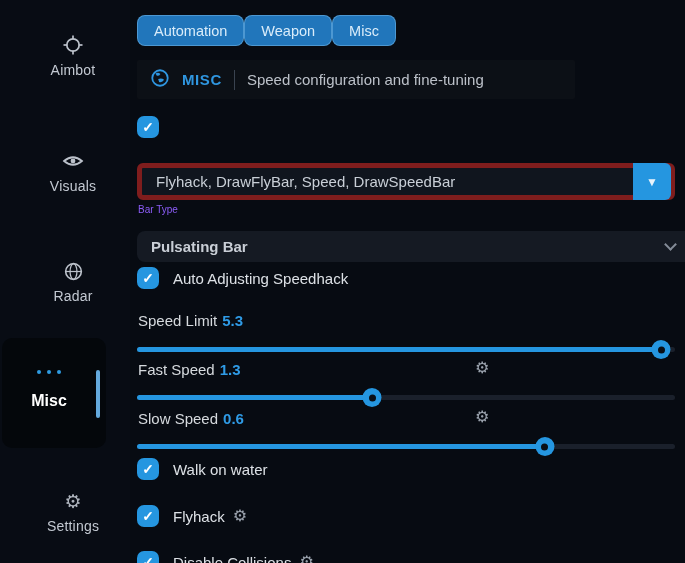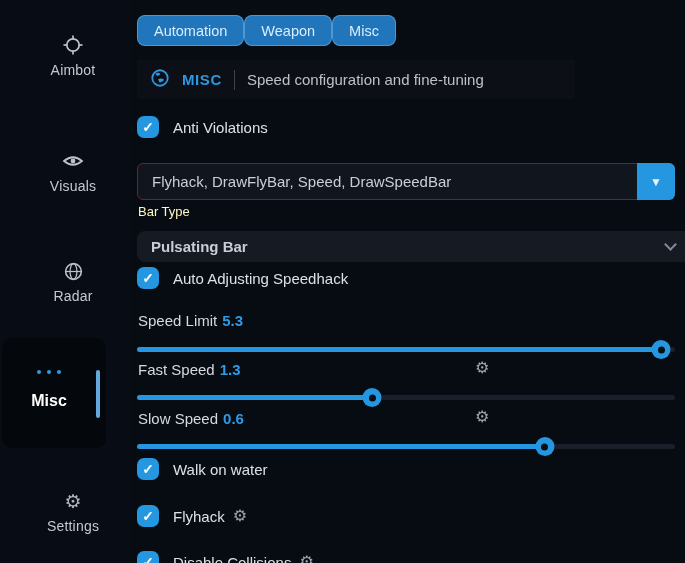--- a/index.html
+++ b/index.html
@@ -44,31 +44,31 @@
   .checkbox {
     width:22px; height:22px; border-radius:7px; background:#2596e0;
     display:flex; align-items:center; justify-content:center;
     color:#fff; font-size:14px; font-weight:bold;
   }
   .check-label { color:#dde1e6; font-size:15px; display:flex; align-items:center; gap:8px; }
   .inline-gear { font-family:"DejaVu Sans", sans-serif; color:#9aa2ad; font-size:16px; line-height:1; cursor:pointer; }
   
   .multiselect {
     position:absolute; top:163px; left:0; width:538px; height:37px;
-    background:#10151e; border:1px solid #7f1d1d; border-radius:6px;
+    background:#10151e; border:5px solid #7f1d1d; border-radius:6px;
     display:flex; align-items:center; cursor:pointer;
   }
   .multiselect .value { flex:1; padding-left:14px; color:#c9cfd7; font-size:15px; }
   .ms-btn {
     width:38px; height:37px; margin:-1px; background:#2596e0; border-radius:6px;
     border-top-left-radius:0; border-bottom-left-radius:0;
     display:flex; align-items:center; justify-content:center;
     color:#e9f3fb; font-size:12px;
   }
-  .field-label { position:absolute; left:1px; color:#fef9c3; font-size:13px; }
+  .field-label { position:absolute; left:1px; color:#8b5cf6; font-size:10px; }
   
   .select {
     position:absolute; top:231px; left:0; width:556px; height:31px;
     background:#151a23; border-radius:8px; display:flex; align-items:center;
     justify-content:space-between; padding:0 18px 0 14px; cursor:pointer;
   }
   .select .value { color:#c9ced6; font-size:15px; font-weight:bold; }
   .chev { width:9px; height:9px; border-right:2px solid #848c98; border-bottom:2px solid #848c98; transform:rotate(45deg); margin-top:-5px; }
   
   .sl-label { position:absolute; left:1px; font-size:15px; color:#d6dade; }
@@ -161,21 +161,20 @@
       </span>
       <span class="title">MISC</span>
       <span class="divider"></span>
       <span class="subtitle">Speed configuration and fine-tuning</span>
     </div>
 
     <div class="check-row" style="top:116px;">
       <span class="checkbox">
           <span>✓</span>
         </span>
-      <span class="check-label">Anti Violations</span>
     </div>
 
     <div class="multiselect">
       <span class="value">Flyhack, DrawFlyBar, Speed, DrawSpeedBar</span>
       <span class="ms-btn">
           <span>▼</span>
         </span>
     </div>
 
     <span class="field-label" style="top:204px;">Bar Type</span>

